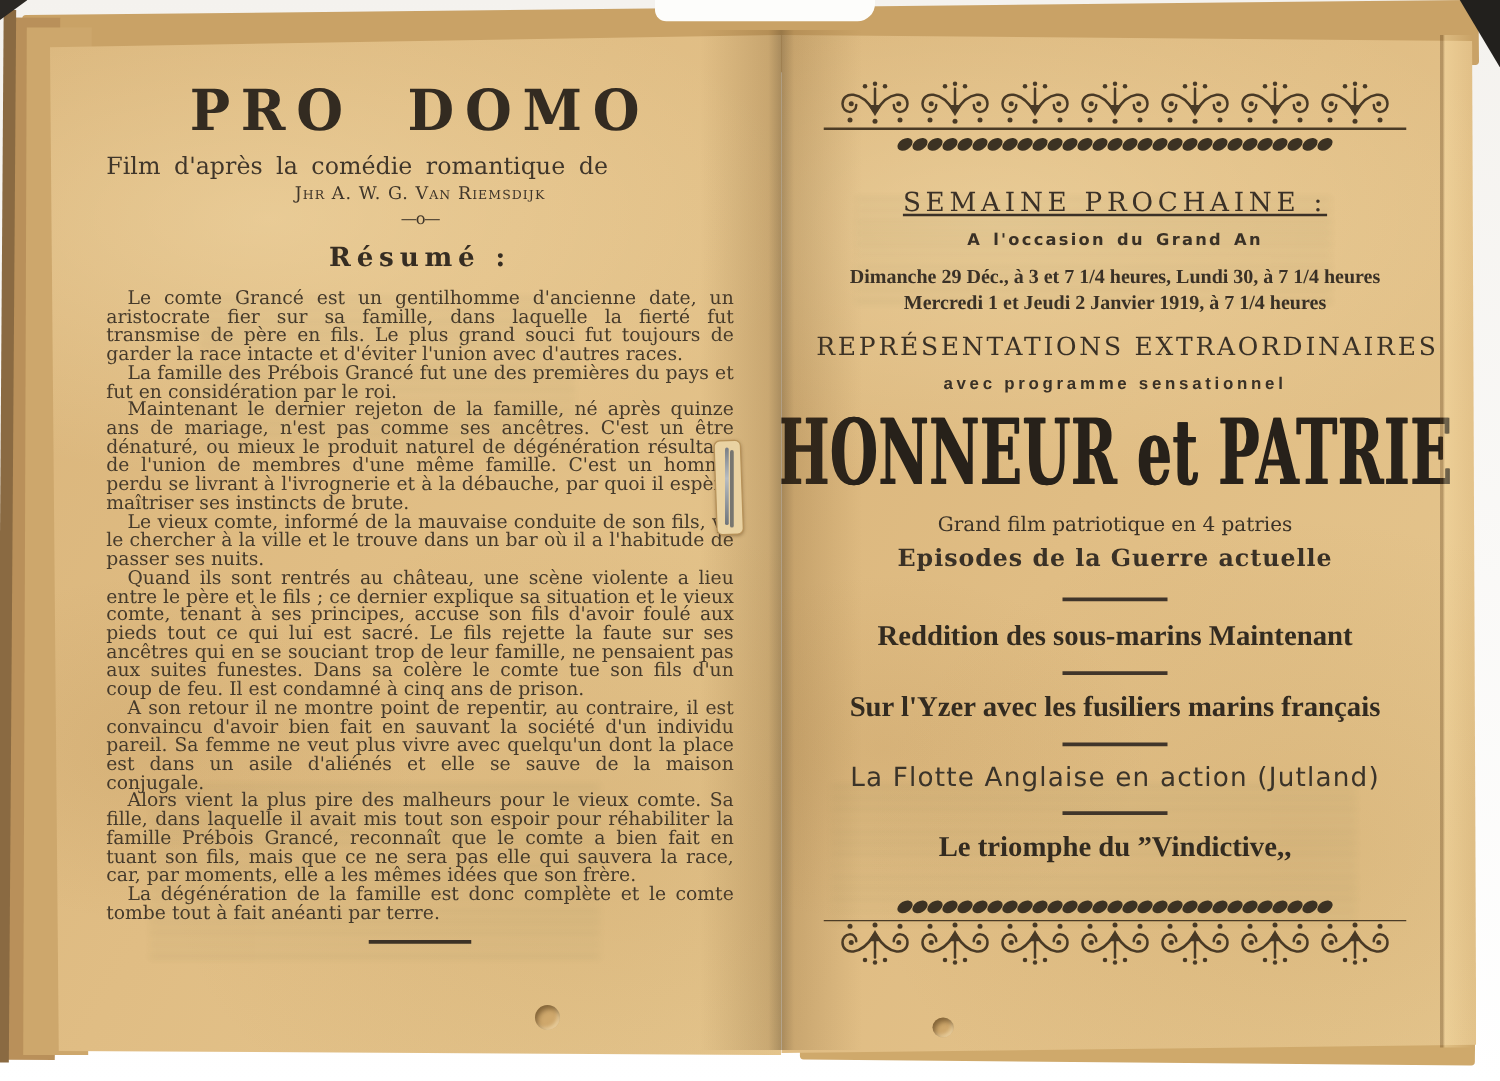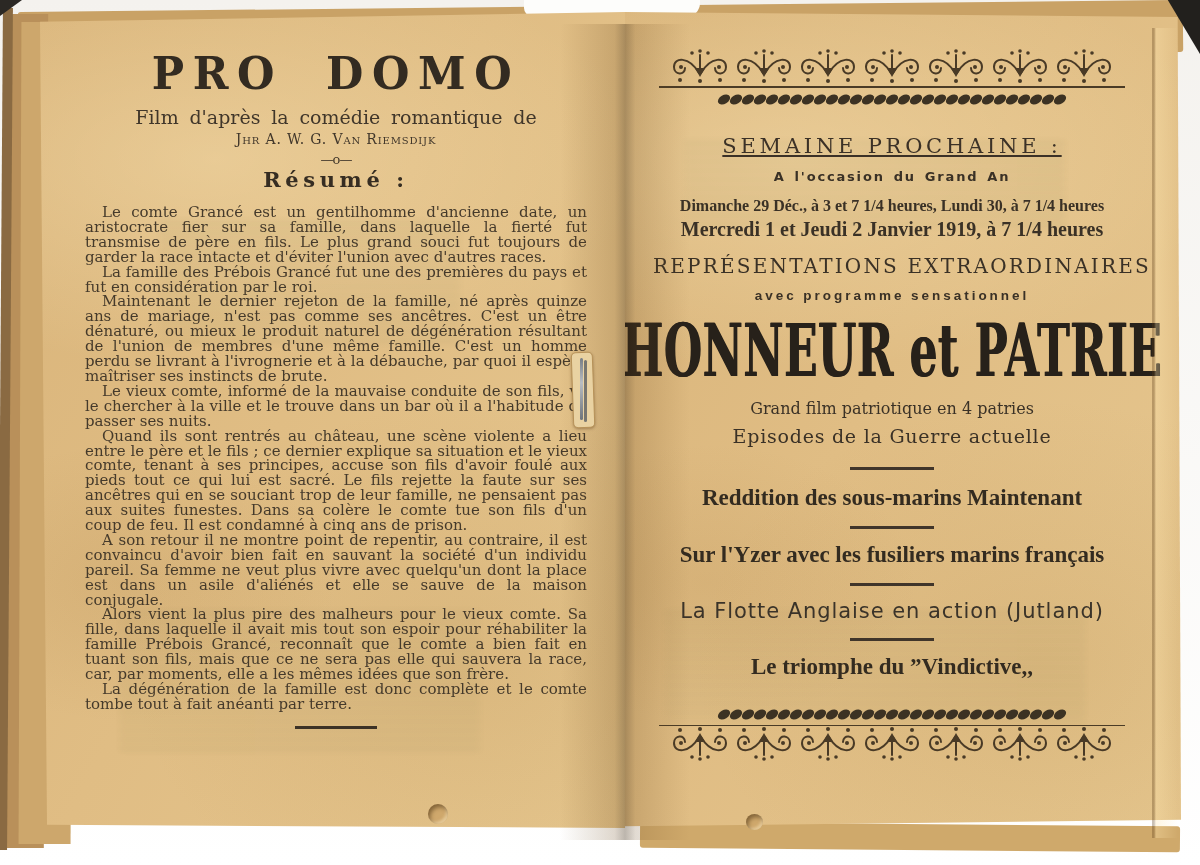--- a/index.html
+++ b/index.html
@@ -14,21 +14,21 @@
   .edge-left-dark{position:absolute;left:0;top:8px;width:10px;height:842px;background:#8a6a42;transform:rotate(.4deg);}
 
   
   .underpage-top{position:absolute;left:18px;top:6px;width:1165px;height:52px;background:#c9a266;transform:rotate(-.6deg);border-radius:3px;}
   .underpage-left1{position:absolute;left:6px;top:14px;width:40px;height:834px;background:#b9905a;transform:rotate(.3deg);}
   .underpage-left2{position:absolute;left:20px;top:22px;width:52px;height:822px;background:#cda76c;transform:rotate(.2deg);}
   .underpage-bottom-right{position:absolute;left:640px;top:824px;width:540px;height:26px;background:#cfa96b;transform:rotate(.5deg);border-radius:3px;}
   .torn-notch{position:absolute;left:524px;top:0;width:176px;height:17px;background:#fdfdfb;border-radius:0 0 14px 9px;}
 
   
-  .page{position:absolute;top:12px;height:816px;
+  .page{position:absolute;top:28px;height:816px;
     background:
       radial-gradient(620px 300px at 30% 18%, rgba(255,236,190,.35), rgba(0,0,0,0) 70%),
       radial-gradient(500px 380px at 75% 80%, rgba(170,125,60,.16), rgba(0,0,0,0) 70%),
       radial-gradient(300px 200px at 15% 70%, rgba(150,105,45,.12), rgba(0,0,0,0) 70%),
       linear-gradient(118deg,#d9b47a 0%,#e0bd84 45%,#e6c78f 100%);
   }
   .page-left{left:40px;width:585px;clip-path:polygon(0 1.2%,100% 0,100% 100%,1.2% 99.6%);}
   .page-right{left:625px;width:556px;clip-path:polygon(0 0,99.4% .6%,100% 99%,0 99.8%);}
 
   .gutter-shadow{position:absolute;left:560px;top:24px;width:130px;height:816px;pointer-events:none;
@@ -45,46 +45,46 @@
   .punch-hole{position:absolute;border-radius:50%;background:#cfa86c;box-shadow:inset 2px 3px 4px rgba(70,45,15,.55), inset -2px -2px 3px rgba(255,240,200,.5);}
   .punch-hole.h1{left:428px;top:804px;width:20px;height:20px;}
   .punch-hole.h2{left:746px;top:814px;width:17px;height:16px;}
 
   
   .ghost{position:absolute;filter:blur(3px);opacity:.1;background:repeating-linear-gradient(#4a5a32 0 3px, rgba(0,0,0,0) 3px 9px);pointer-events:none;}
 
   
   .left-content{position:absolute;left:45px;top:36px;width:502px;color:#40362a;}
   .lp-title{font-size:43px;font-weight:bold;text-align:center;letter-spacing:.2em;word-spacing:.45em;color:#332b21;transform:scaleY(1.05);}
-  .lp-subtitle{font-size:19px;text-align:center;margin-top:8px;word-spacing:.25em;}
+  .lp-subtitle{font-size:19px;text-align:left;margin-top:8px;word-spacing:.25em;}
   .lp-author{font-size:14px;text-align:center;margin-top:3px;font-variant:small-caps;letter-spacing:.06em;}
   .lp-orn{font-size:13px;text-align:center;margin-top:5px;letter-spacing:-1px;}
-  .lp-resume{font-size:21px;font-weight:bold;text-align:center;letter-spacing:.22em;color:#362d22;}
+  .lp-resume{font-size:21px;font-weight:bold;text-align:center;margin-top:10px;letter-spacing:.22em;color:#362d22;}
   .lp-body{margin-top:13px;}
   .lp-body p{margin:0;font-size:15px;line-height:14.9px;text-align:justify;text-indent:17px;color:#453a2b;}
   .lp-endrule{width:82px;height:3px;background:#3c3226;margin:14px auto 0 auto;}
 
   
   .right-content{position:absolute;left:28px;top:34px;width:478px;color:#3a3126;text-align:center;}
   .orn-row{display:flex;justify-content:center;align-items:flex-end;height:38px;overflow:hidden;}
   .orn-row.flip{transform:scaleY(-1);}
   .orn-rule{height:1.5px;background:#4a3b26;margin:2px 6px 0 6px;}
   .chain-row{display:flex;justify-content:center;align-items:center;height:17px;overflow:hidden;margin-top:3px;}
   .chain-row svg{margin:0 -2px;}
 
   .rp-week{font-size:21px;letter-spacing:.18em;margin-top:26px;color:#3b3127;text-decoration:underline;}
   .rp-occasion{font-family:"DejaVu Sans",sans-serif;font-weight:bold;font-size:13px;letter-spacing:.14em;margin-top:11px;word-spacing:.2em;}
   .rp-sched1{font-family:"Liberation Serif",serif;font-size:16px;font-weight:600;margin-top:13px;white-space:nowrap;}
-  .rp-sched2{font-family:"Liberation Serif",serif;font-size:20px;font-weight:600;margin-top:3px;}
+  .rp-sched2{font-family:"Liberation Serif",serif;font-size:16px;font-weight:600;margin-top:3px;}
   .rp-repr{font-size:20px;letter-spacing:.11em;margin-top:13px;white-space:nowrap;}
   .rp-note{font-family:Liberation Sans, sans-serif;font-weight:bold;font-size:13.5px;letter-spacing:.22em;margin-top:10px;}
   .rp-main-title{margin-top:12px;height:72px;display:flex;justify-content:center;align-items:center;}
   .rp-main-title span{display:inline-block;font-size:55px;font-weight:bold;color:#27211a;letter-spacing:.01em;transform:scale(.8,1.32);white-space:nowrap;text-shadow:1px 0 0 #27211a;}
   .rp-film-sub{font-size:16px;margin-top:12px;}
-  .rp-film-sub2{font-size:19px;font-weight:normal;margin-top:7px;letter-spacing:.04em;}
+  .rp-film-sub2{font-size:19px;font-weight:bold;margin-top:7px;letter-spacing:.04em;}
   .feat-divider{width:84px;height:3px;background:#40352a;margin:0 auto;}
   .rp-feature{font-family:"Liberation Serif",serif;font-weight:bold;font-size:23px;color:#332b20;white-space:nowrap;}
   .rp-feature.light{font-weight:normal;font-family:"DejaVu Sans",sans-serif;font-size:21px;letter-spacing:.045em;color:#3a3329;}
   .mt22{margin-top:20px;} .mt16{margin-top:15px;} .mt14{margin-top:13px;}
 </style>
 </head>
 <body>
 
 <div class="stage">
 

